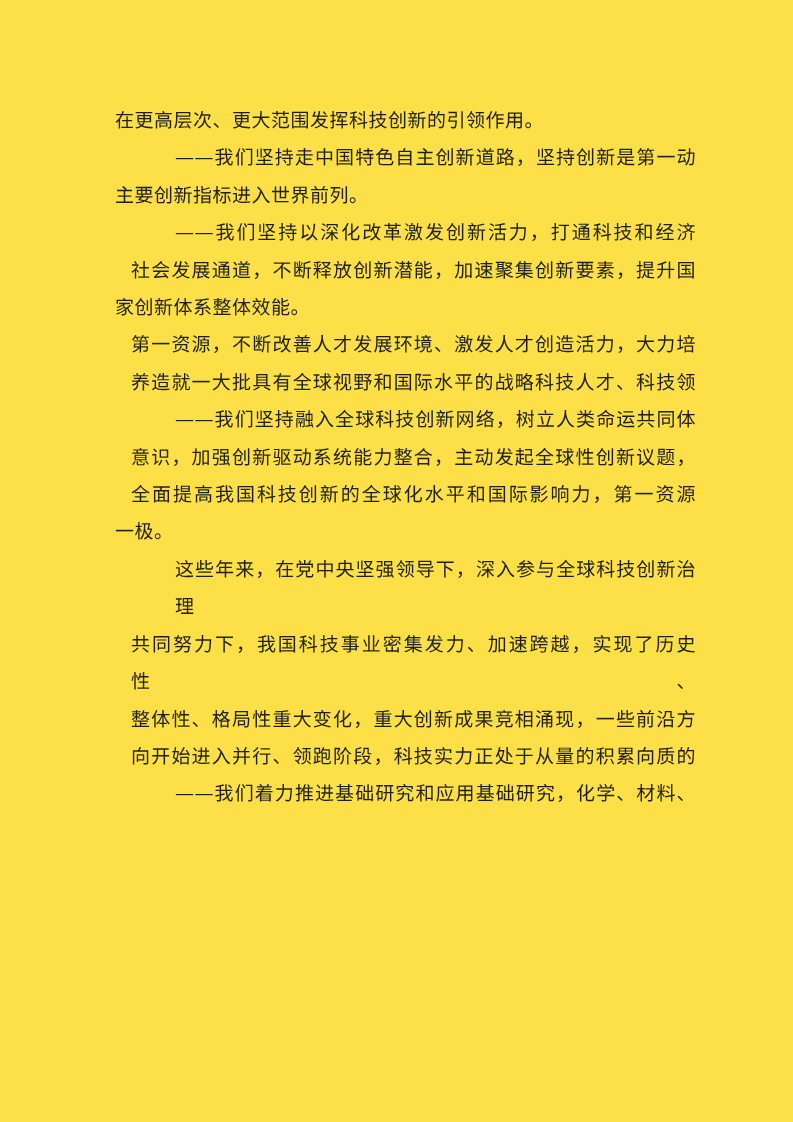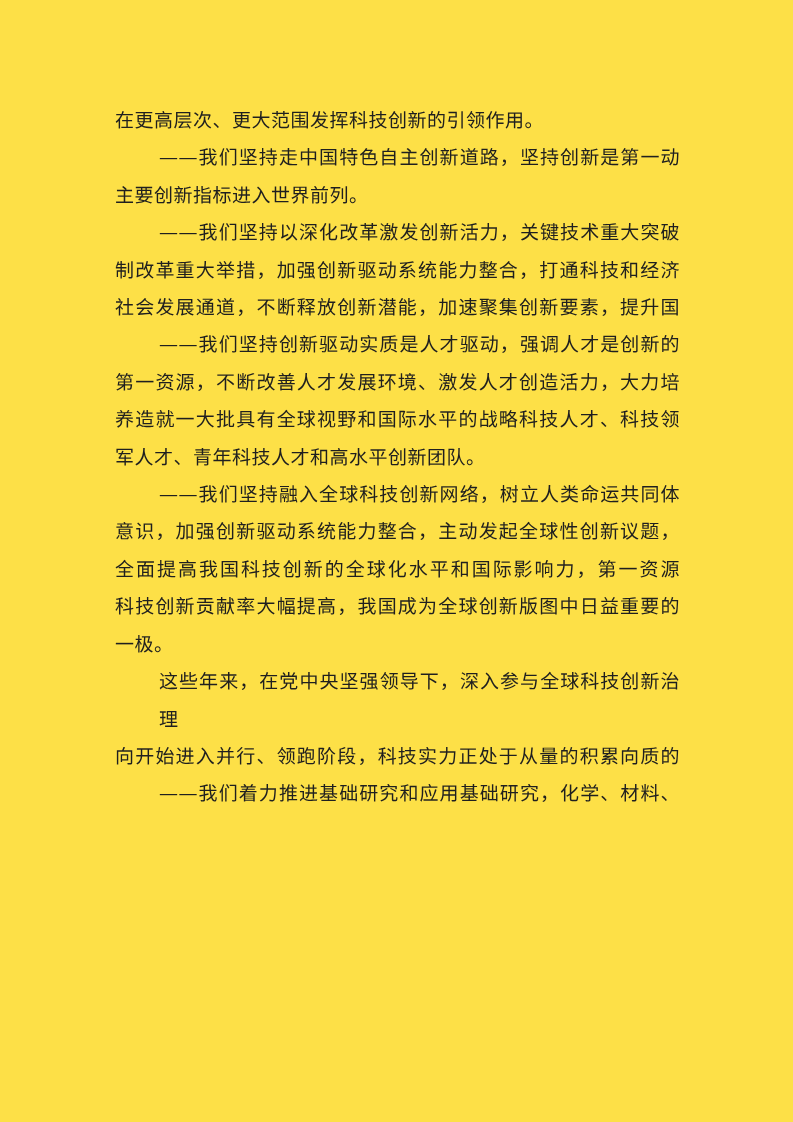--- a/index.html
+++ b/index.html
@@ -29,43 +29,43 @@
     width: 100%;
     box-sizing: border-box;
     text-align: left;
     white-space: normal;
     font-weight: 400;
   }
   
   .line.fill {
     text-align: justify;
     text-align-last: justify;
+    margin-left: 16px;
   }
   
   .line.indent {
     padding-left: 44px;
   }
 </style>
 </head>
 <body>
 
 <div class="page">
   <div class="text-block">
     <div class="line">在更高层次、更大范围发挥科技创新的引领作用。</div>
     <div class="line indent fill">——我们坚持走中国特色自主创新道路，坚持创新是第一动</div>
     <div class="line">主要创新指标进入世界前列。</div>
-    <div class="line indent fill">——我们坚持以深化改革激发创新活力，关键技术重大突破</div>
-    <div class="line fill">制改革重大举措，加强创新驱动系统能力整合，打通科技和经济</div>
+    <div class="line indent fill">——我们坚持以深化改革激发创新活力，打通科技和经济</div>
     <div class="line fill">社会发展通道，不断释放创新潜能，加速聚集创新要素，提升国</div>
-    <div class="line indent fill">——我们坚持创新驱动实质是人才驱动，强调人才是创新的</div>
+    <div class="line">家创新体系整体效能。</div>
     <div class="line fill">第一资源，不断改善人才发展环境、激发人才创造活力，大力培</div>
     <div class="line fill">养造就一大批具有全球视野和国际水平的战略科技人才、科技领</div>
-    <div class="line">军人才、青年科技人才和高水平创新团队。</div>
     <div class="line indent fill">——我们坚持融入全球科技创新网络，树立人类命运共同体</div>
     <div class="line fill">意识，加强创新驱动系统能力整合，主动发起全球性创新议题，</div>
     <div class="line fill">全面提高我国科技创新的全球化水平和国际影响力，第一资源</div>
-    <div class="line fill">科技创新贡献率大幅提高，我国成为全球创新版图中日益重要的</div>
     <div class="line">一极。</div>
     <div class="line indent fill">这些年来，在党中央坚强领导下，深入参与全球科技创新治理</div>
+    <div class="line fill">共同努力下，我国科技事业密集发力、加速跨越，实现了历史性、</div>
+    <div class="line fill">整体性、格局性重大变化，重大创新成果竞相涌现，一些前沿方</div>
     <div class="line fill">向开始进入并行、领跑阶段，科技实力正处于从量的积累向质的</div>
     <div class="line indent fill">——我们着力推进基础研究和应用基础研究，化学、材料、</div>
   </div>
 </div>
 
 </body></html>

